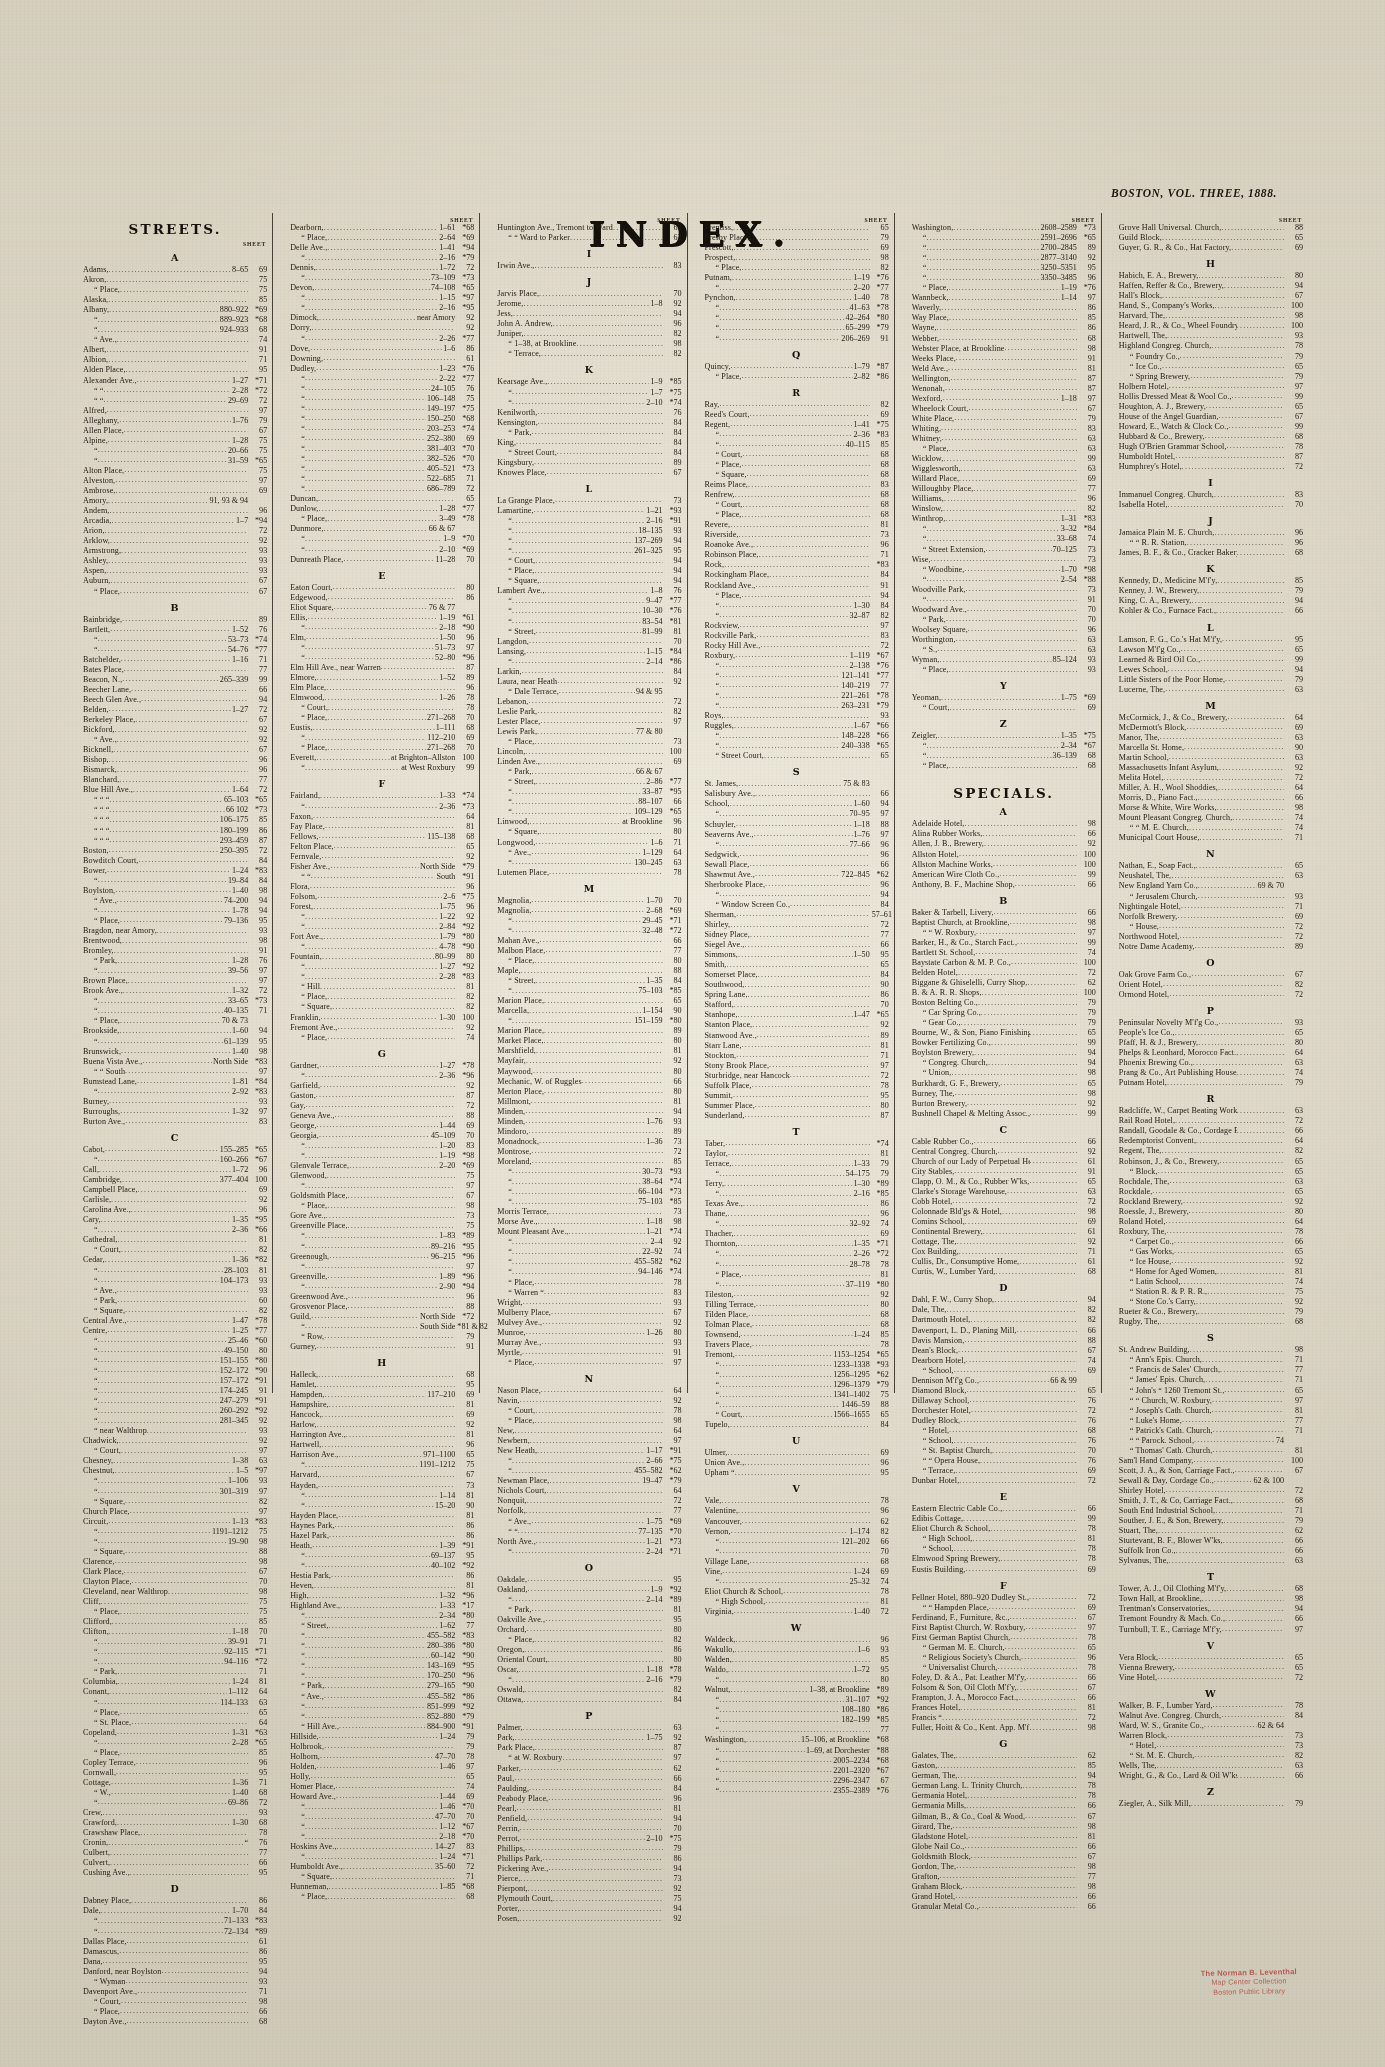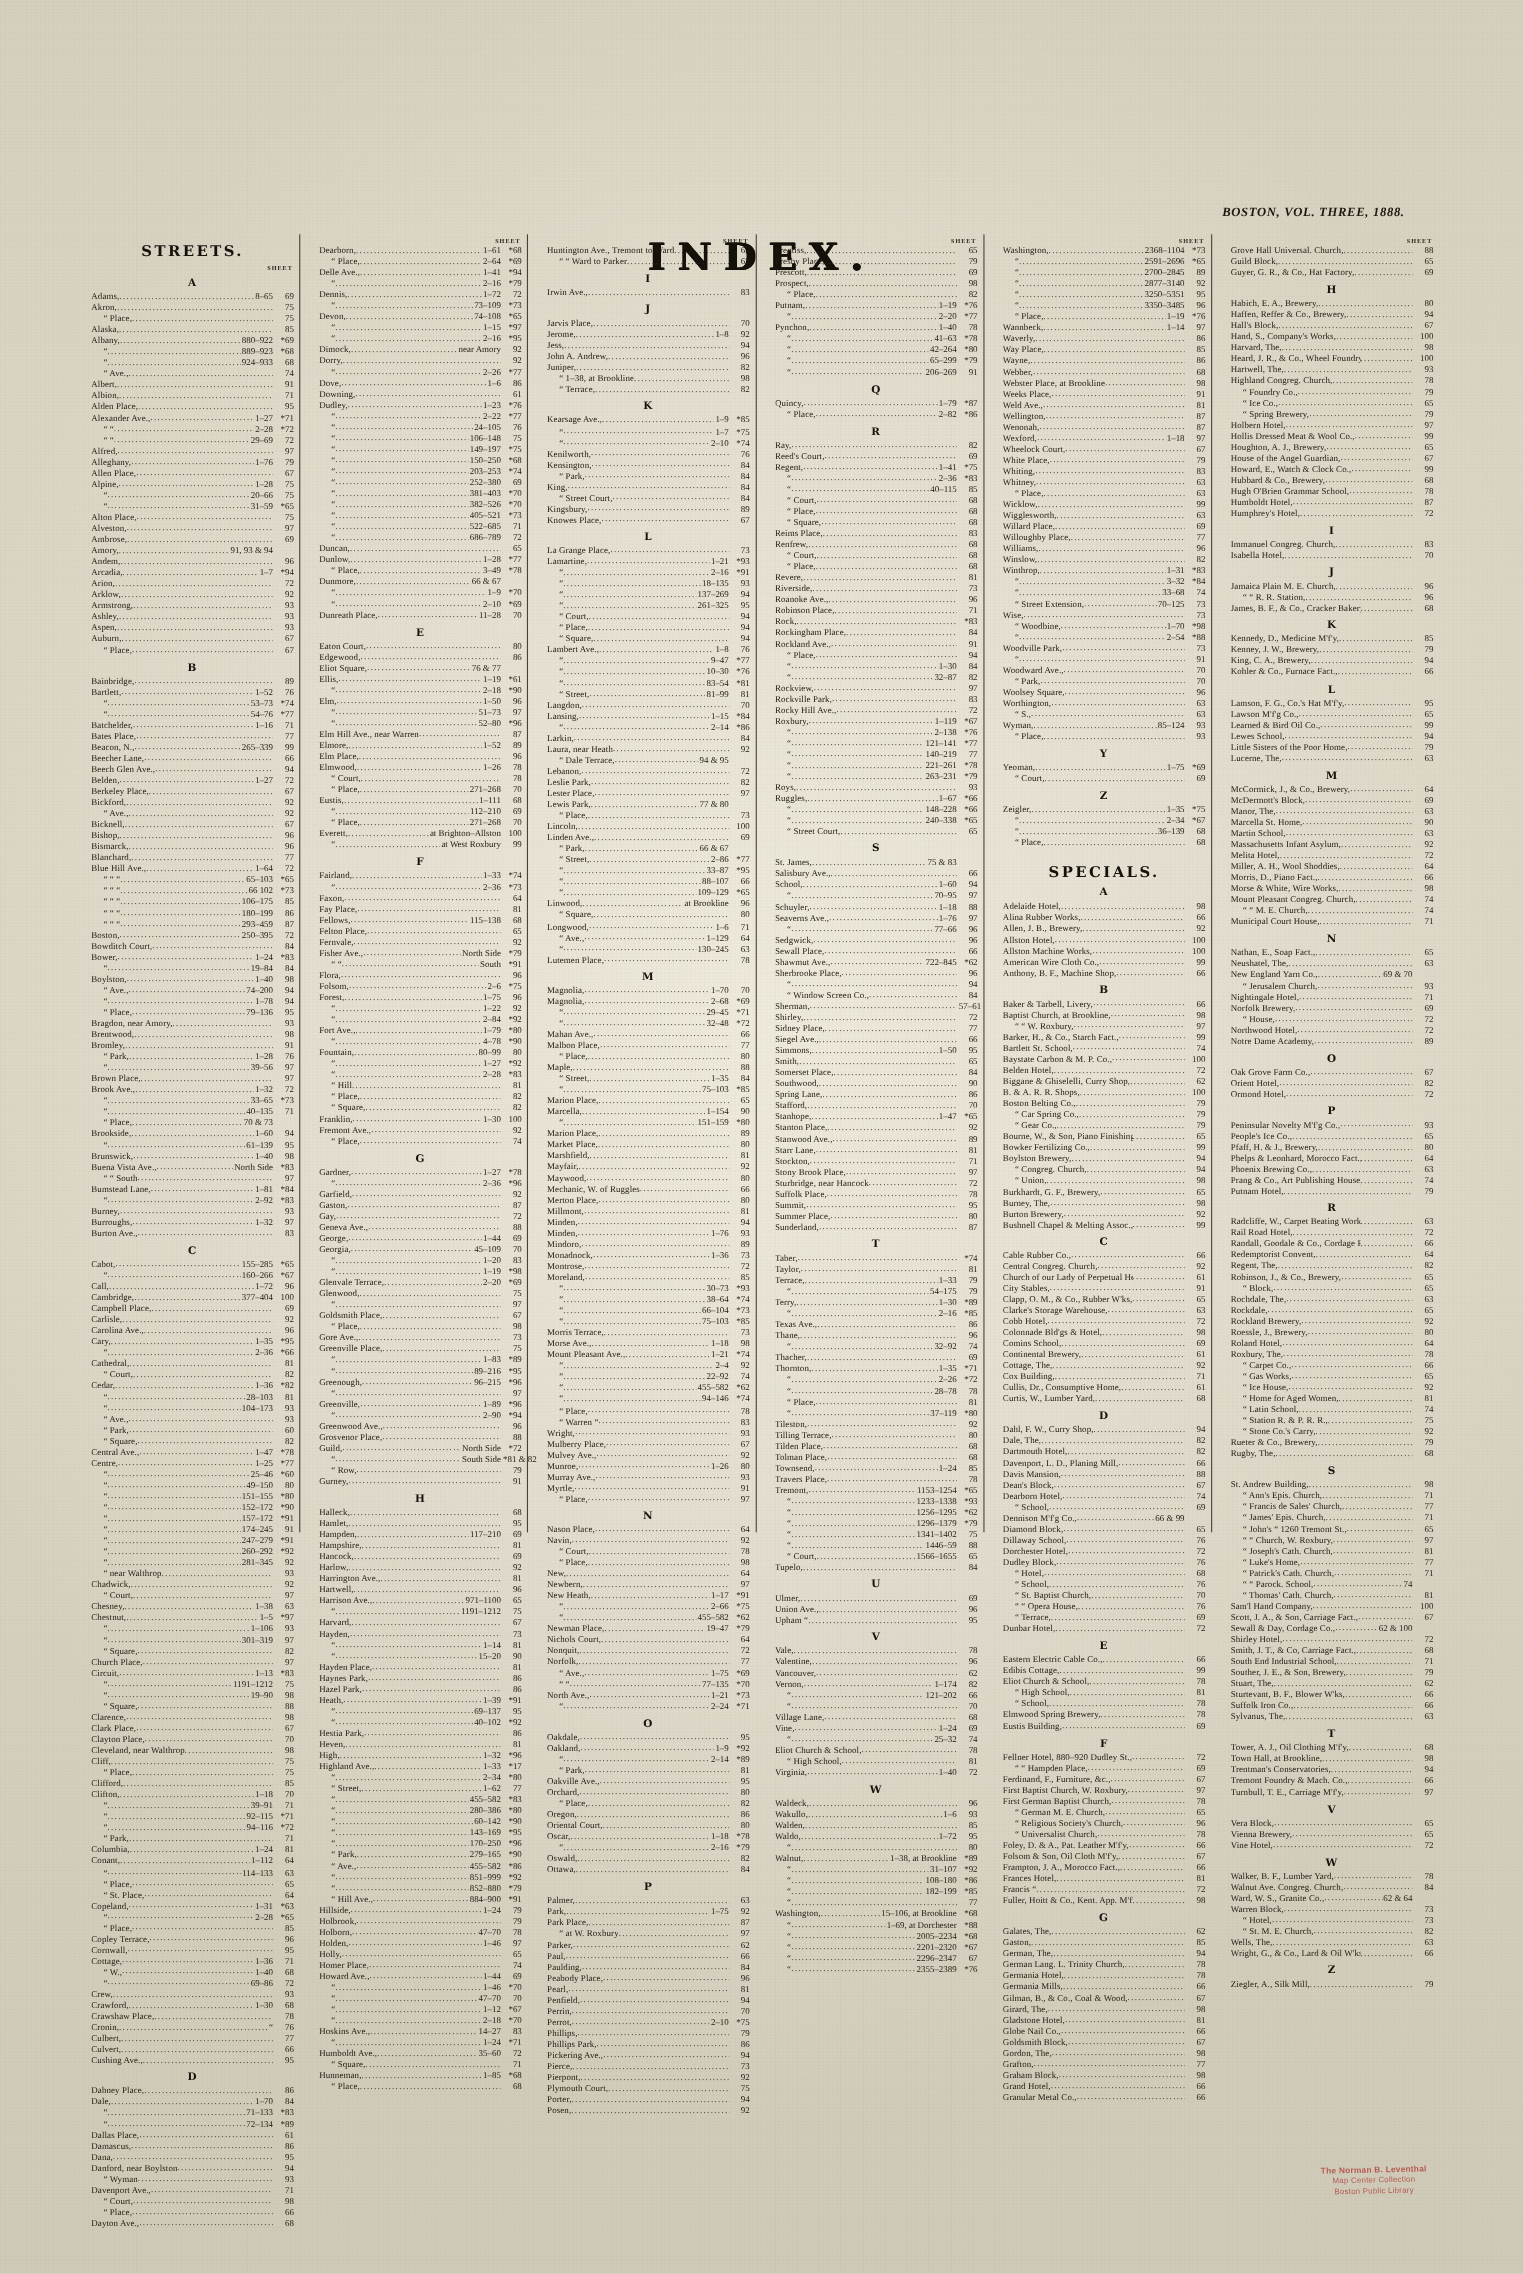--- a/index.html
+++ b/index.html
@@ -3696,21 +3696,21 @@
           <span class="dots"></span>
           <span class="rng">2355–2389</span>
           <span class="sh">*76</span>
         </div>
       </div>
       <div class="col">
         <div class="sheet-label">SHEET</div>
         <div class="row">
           <span class="nm">Washington,</span>
           <span class="dots"></span>
-          <span class="rng">2368–1104</span>
+          <span class="rng">2608–2589</span>
           <span class="sh">*73</span>
         </div>
         <div class="row">
           <span class="nm ind1">“</span>
           <span class="dots"></span>
           <span class="rng">2591–2696</span>
           <span class="sh">*65</span>
         </div>
         <div class="row">
           <span class="nm ind1">“</span>

